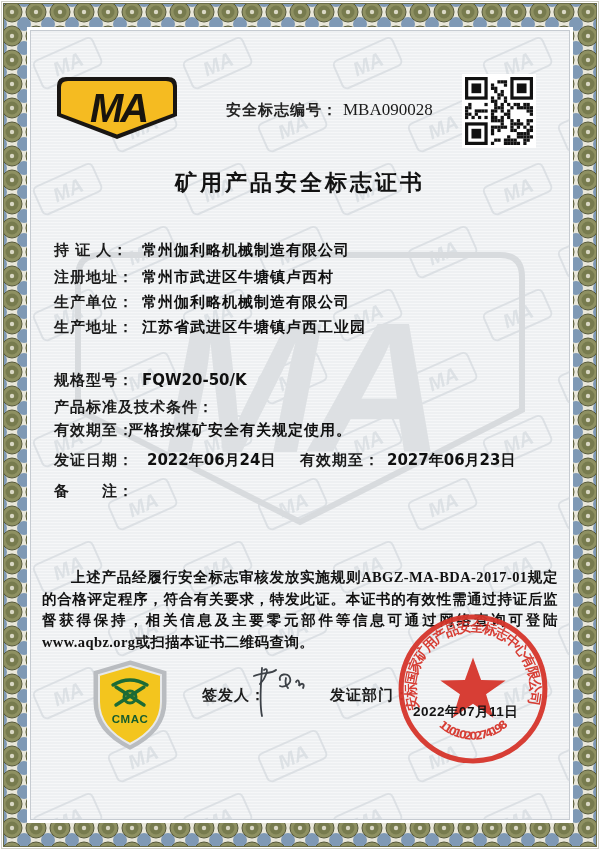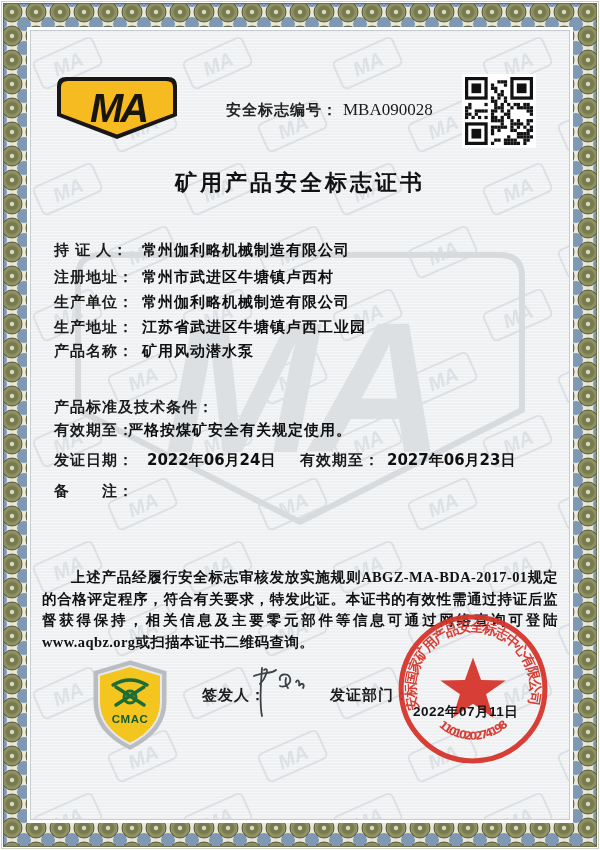--- a/index.html
+++ b/index.html
@@ -241,23 +241,23 @@
       <span class="val">常州市武进区牛塘镇卢西村</span>
     </div>
     <div class="row" style="top:263px">
       <span class="lbl">生产单位：</span>
       <span class="val">常州伽利略机械制造有限公司</span>
     </div>
     <div class="row" style="top:288px">
       <span class="lbl">生产地址：</span>
       <span class="val">江苏省武进区牛塘镇卢西工业园</span>
     </div>
-    <div class="row" style="top:312px">
-      <span class="lbl">产品名称：</span>
-      <span class="val">矿用风动潜水泵</span>
+    <div class="row" style="top:341px">
+      <span class="lbl">规格型号：</span>
+      <span class="val model">FQW20-50/K</span>
     </div>
     <div class="row" style="top:368px">
       <span class="lbl">产品标准及技术条件：</span>
     </div>
     <div class="row" style="top:391px">
       <span class="lbl">有效期至：</span>
       <span class="val scope">严格按煤矿安全有关规定使用。</span>
     </div>
 
     <div class="row" style="top:421px">

